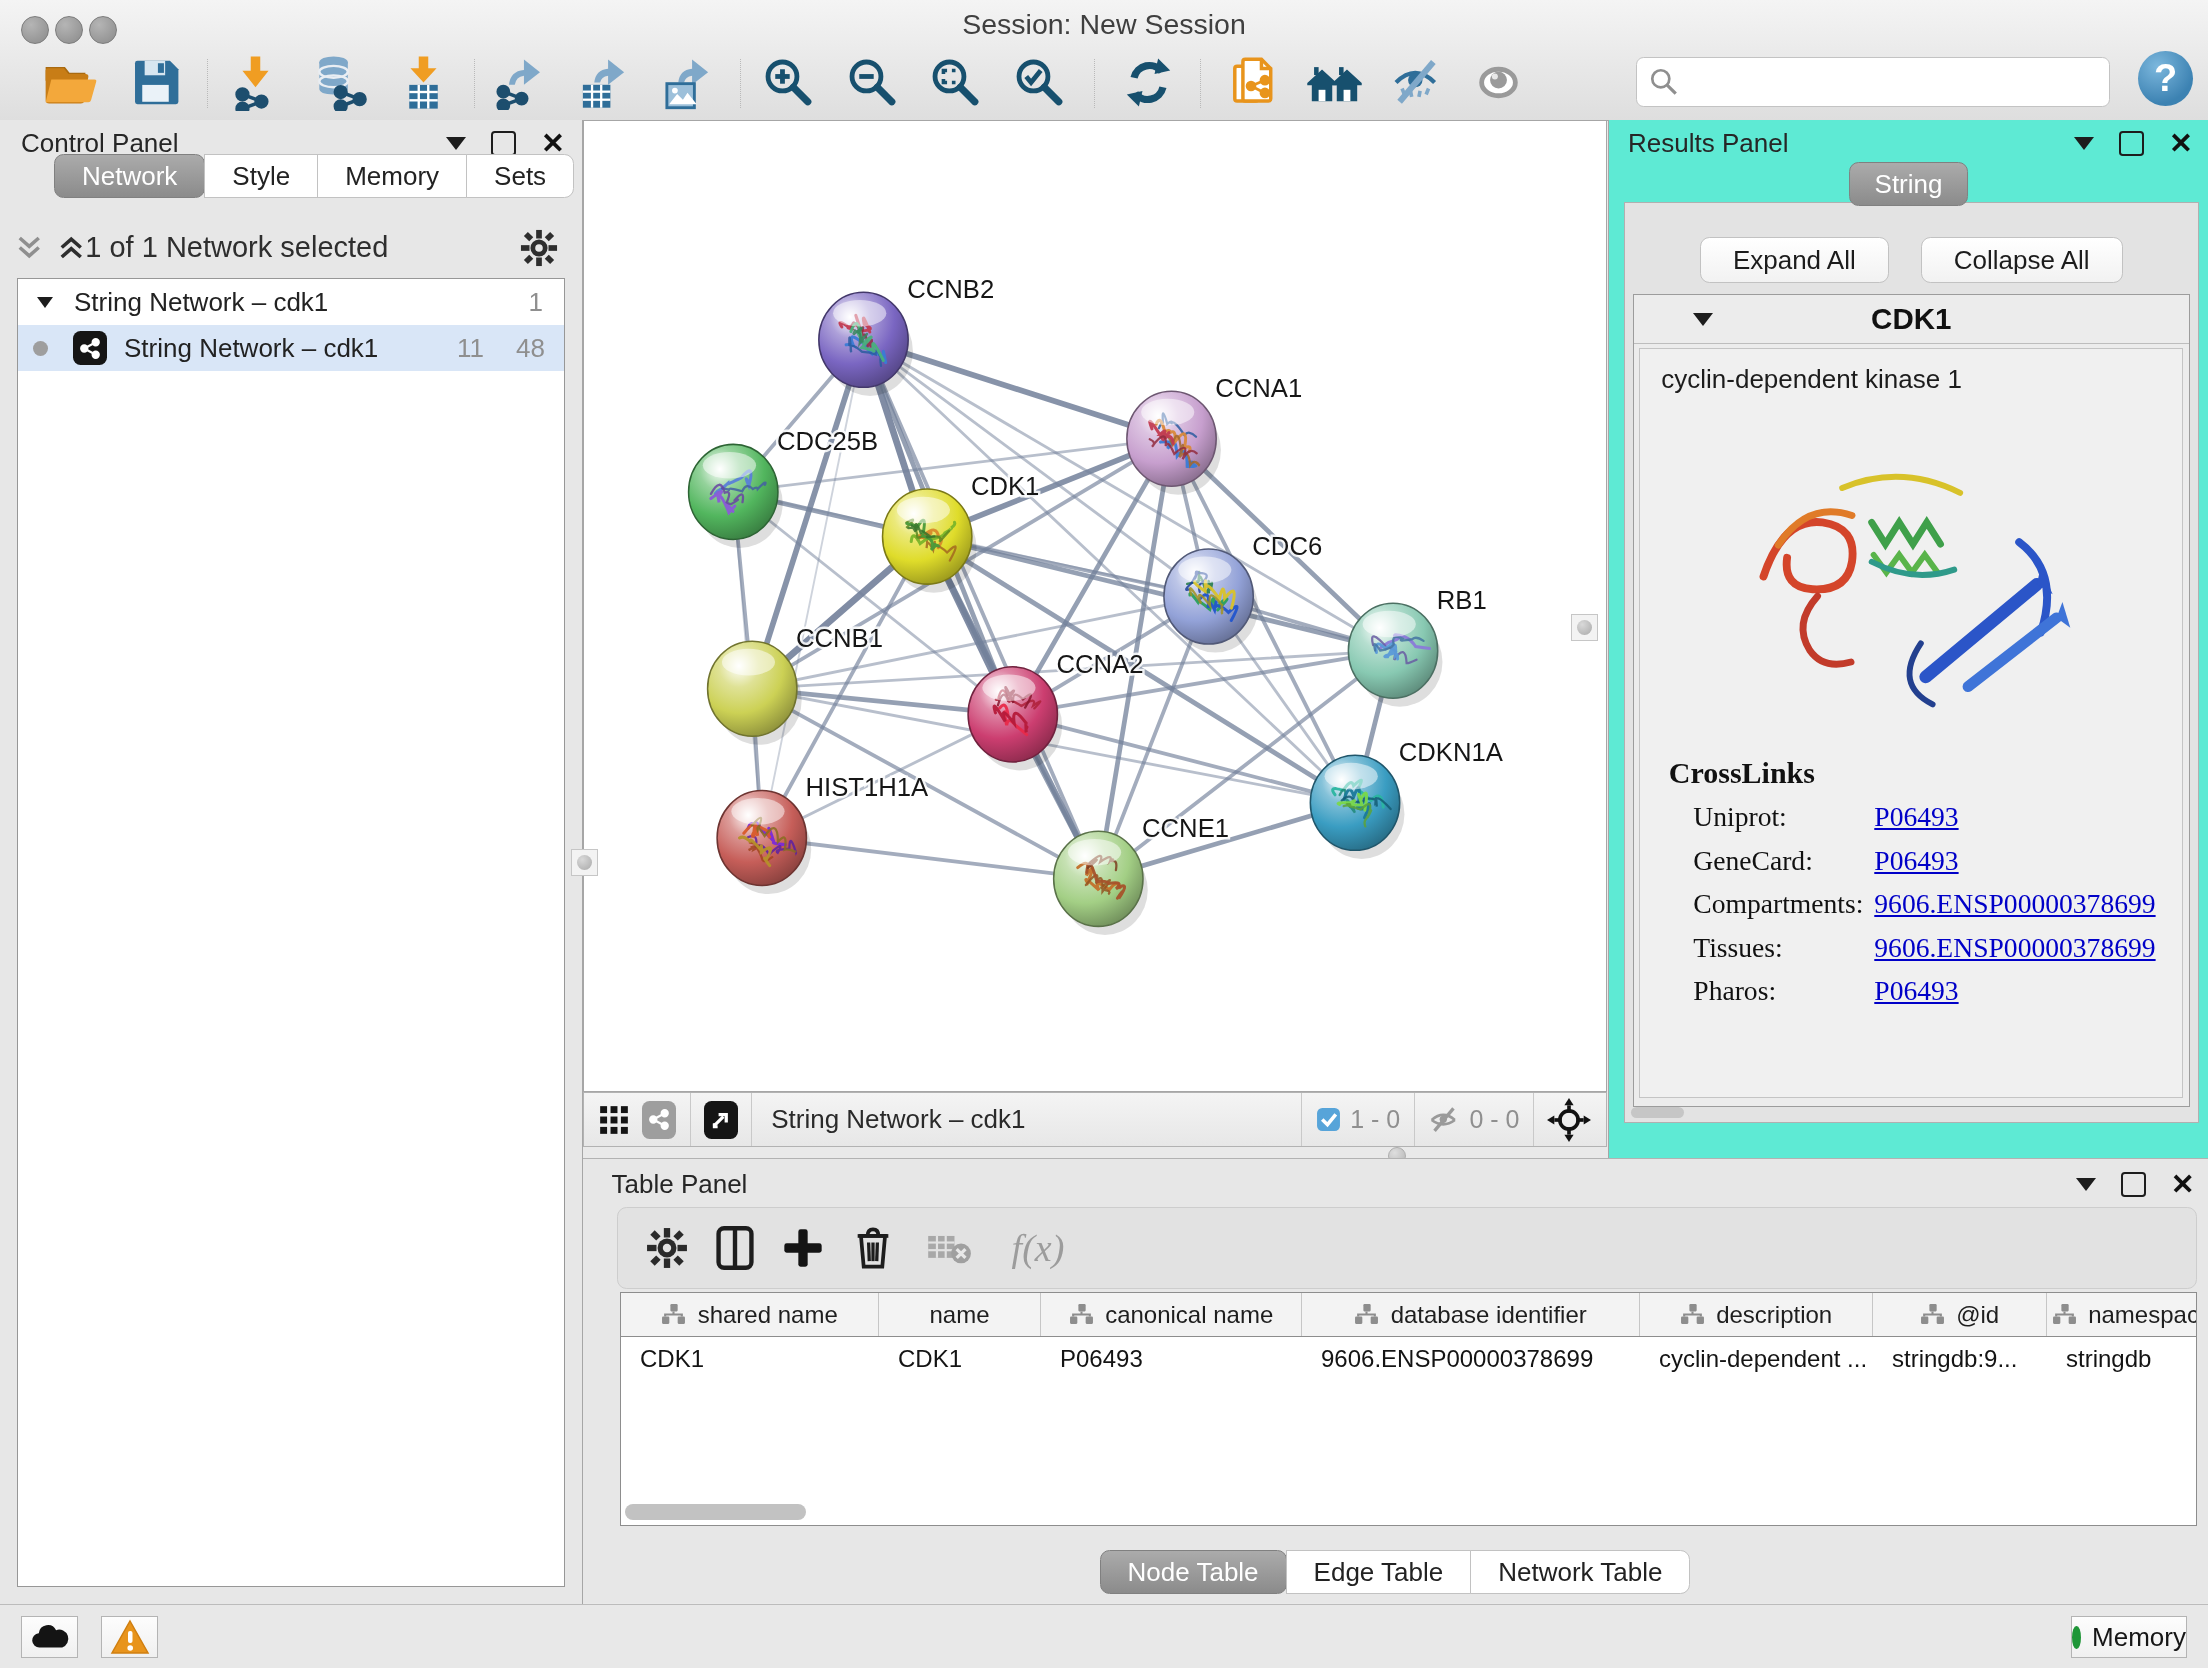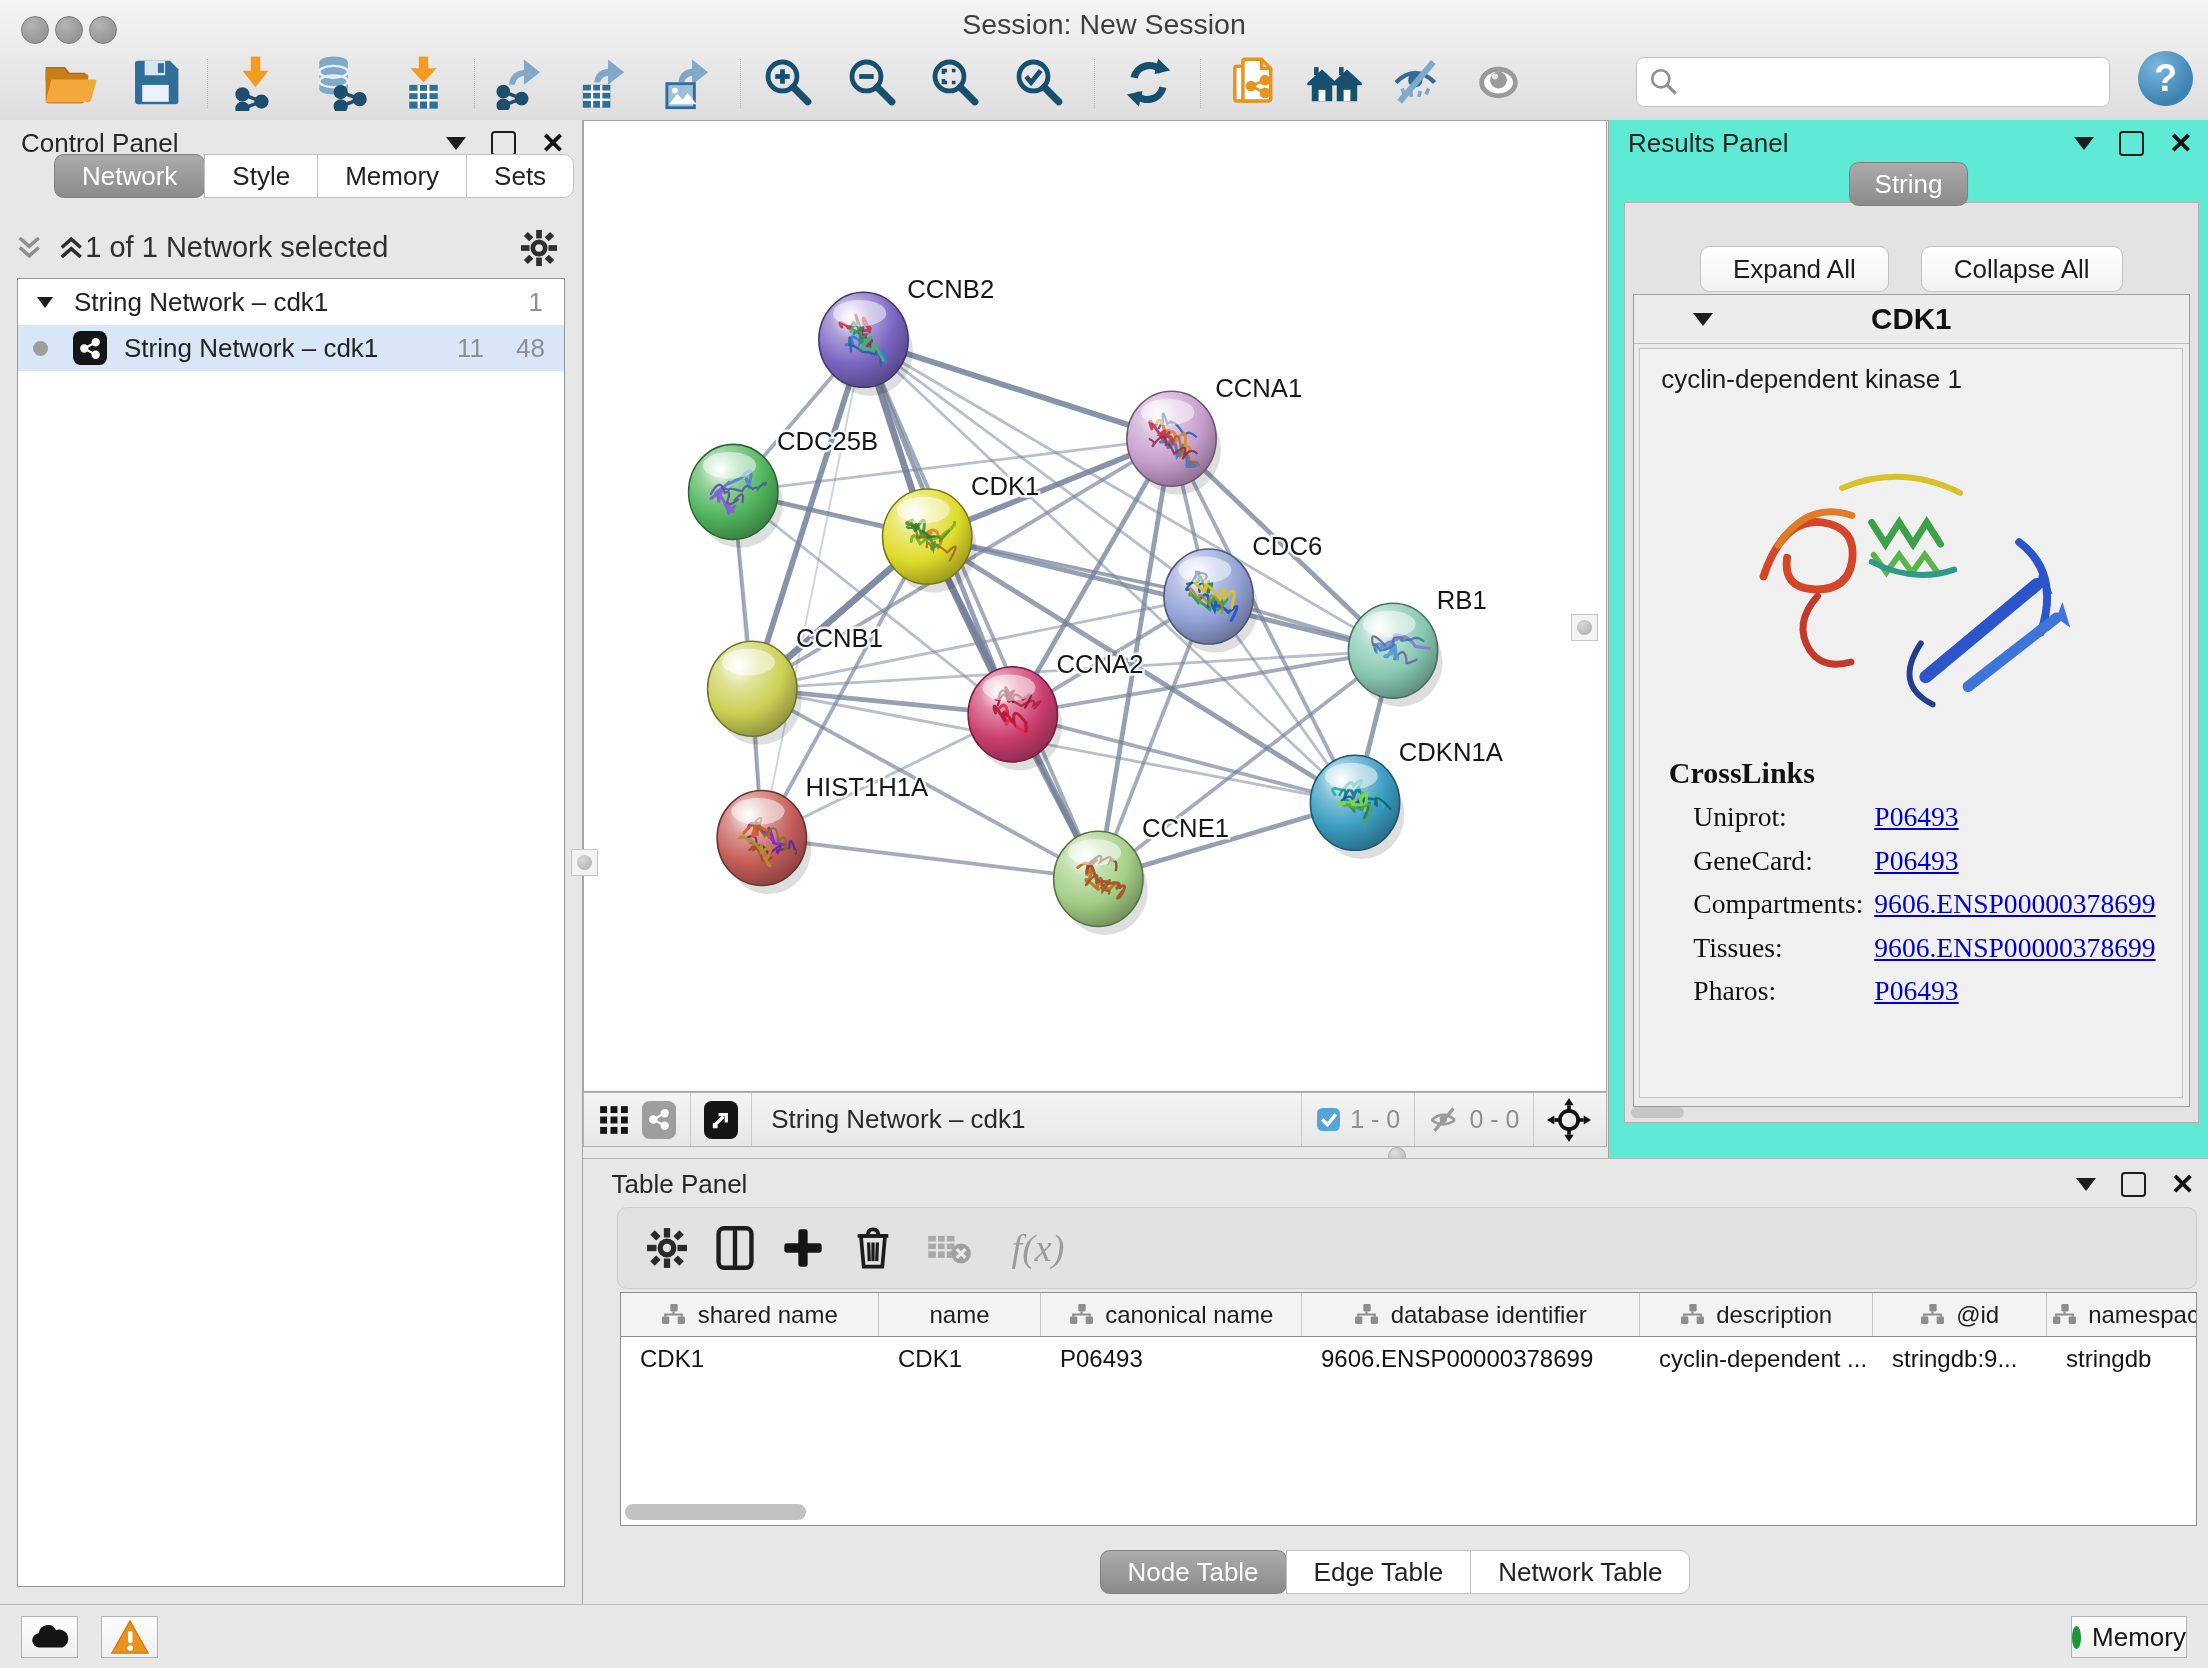--- a/index.html
+++ b/index.html
@@ -65,21 +65,21 @@
               background:radial-gradient(circle at 35% 30%,#dedede,#b5b5b5);border:1px solid #adadad;}
   
   .results-panel{position:absolute;left:1608px;top:120px;width:600px;height:1039px;background:#5eead4;
                  border-left:1.9px solid #a6a6a6;box-sizing:border-box;}
   .rp-header{position:absolute;left:19px;right:15px;top:5.7px;height:36px;display:flex;align-items:center;}
   .rp-tab{position:absolute;left:50%;transform:translateX(-50%);top:42px;z-index:3;
           background:linear-gradient(#ababab,#8b8b8b);color:#fff;font-size:26px;height:42px;
           line-height:42px;padding:0 25px;border-radius:9.5px;border:1px solid #808080;}
   .rp-outer{position:absolute;left:15px;right:9.5px;top:82px;height:921px;background:#e3e3e3;
             border:1.9px solid #b0b0b0;box-sizing:border-box;}
-  .rp-buttons{position:absolute;left:0;right:0;top:34px;display:flex;justify-content:center;gap:32px;margin-top:9px;}
+  .rp-buttons{position:absolute;left:0;right:0;top:34px;display:flex;justify-content:center;gap:32px;}
   .rp-btn{background:linear-gradient(#ffffff,#f2f2f2);border:1px solid #c2c2c2;border-radius:9.5px;
           font-size:26px;color:#1c1c1c;height:46px;padding:0 32px;font-family:inherit;}
   .protein-box{position:absolute;left:7.6px;right:7.6px;top:91px;bottom:15px;background:#ececec;
                border:1.9px solid #9c9c9c;box-sizing:border-box;}
   .protein-head{height:48px;display:flex;align-items:center;justify-content:center;position:relative;
                 border-bottom:1.9px solid #bdbdbd;}
   .protein-head .tri-down{position:absolute;left:59px;}
   .protein-name{font-size:29.5px;font-weight:bold;color:#111;}
   .protein-body{position:absolute;left:5.7px;right:5.7px;top:53px;bottom:7.6px;background:#f0f0f0;
                 border:1px solid #c4c4c4;overflow:hidden;}

